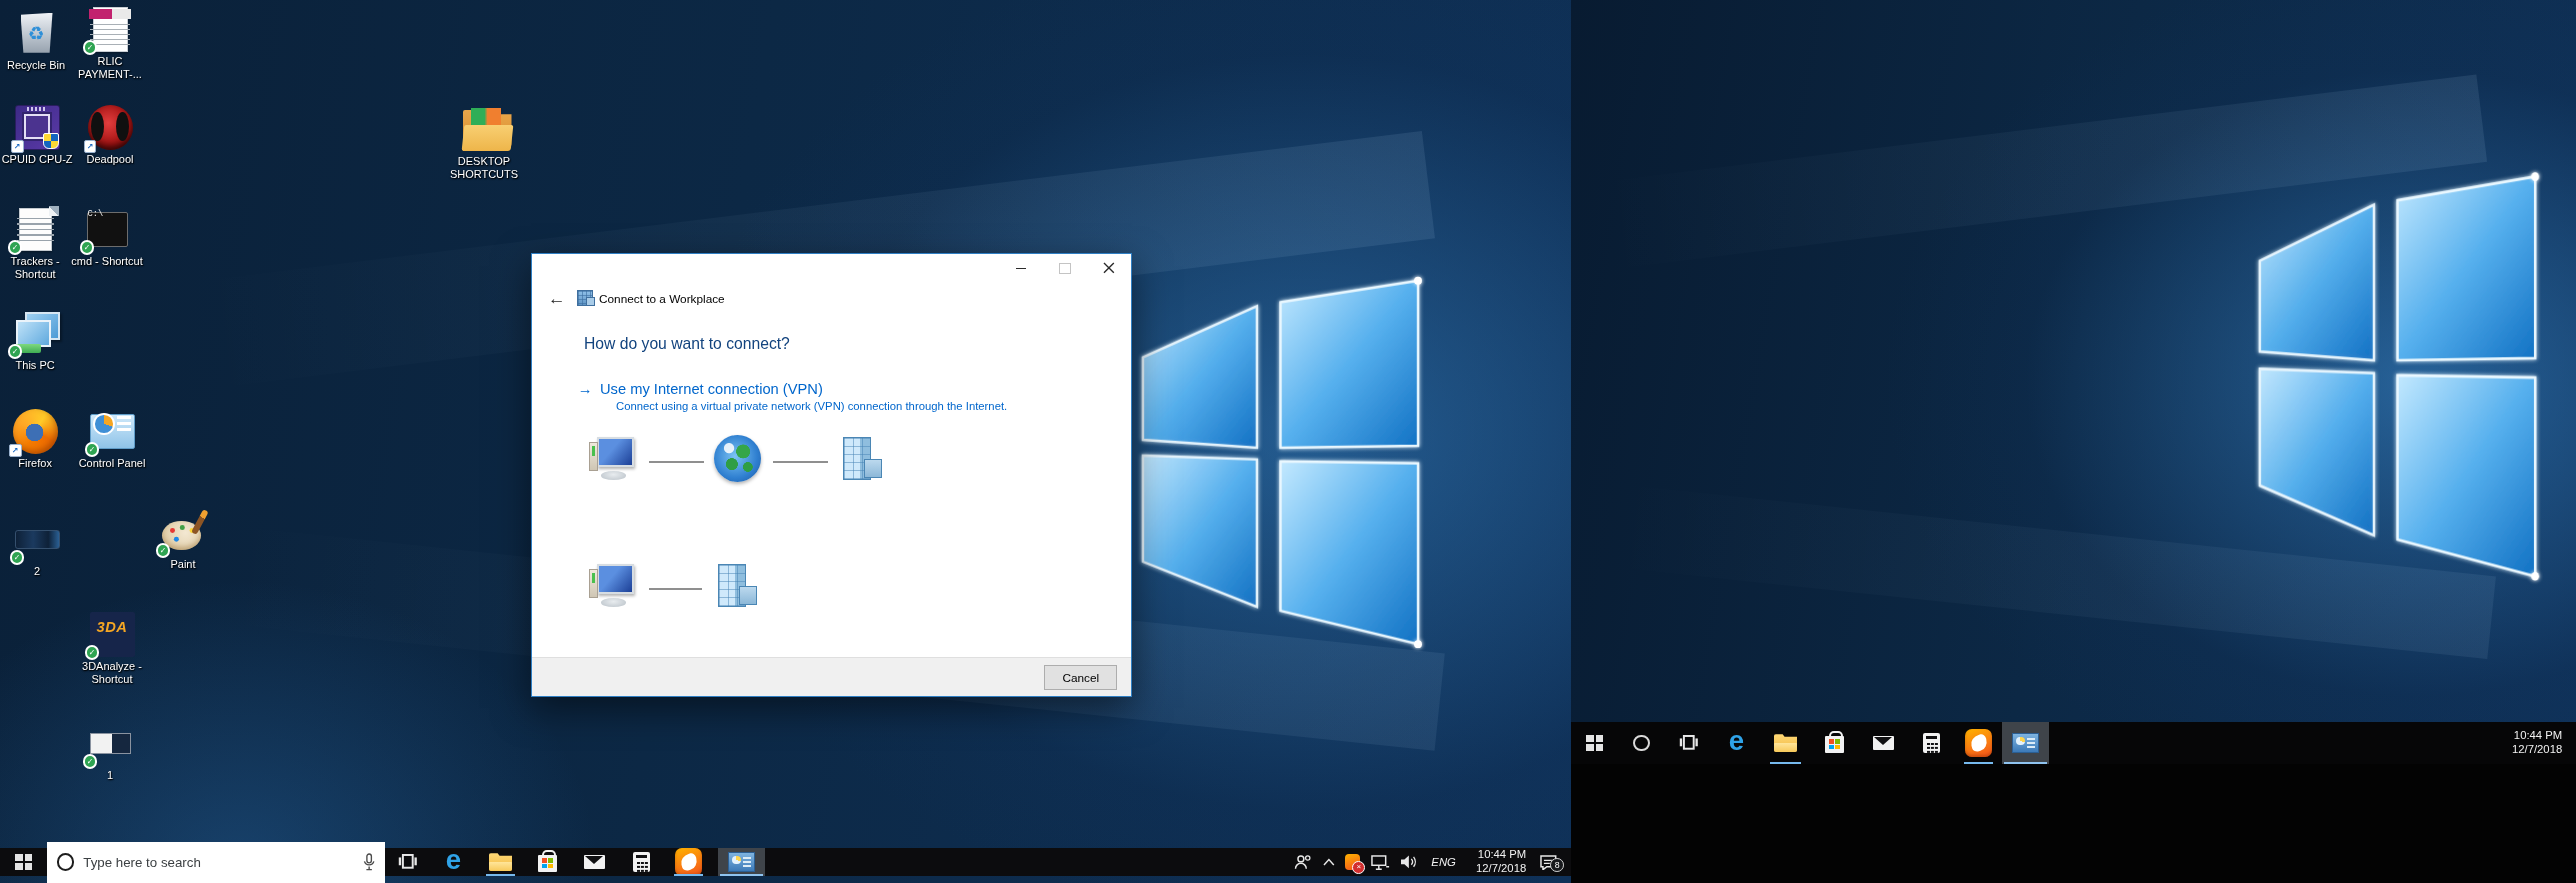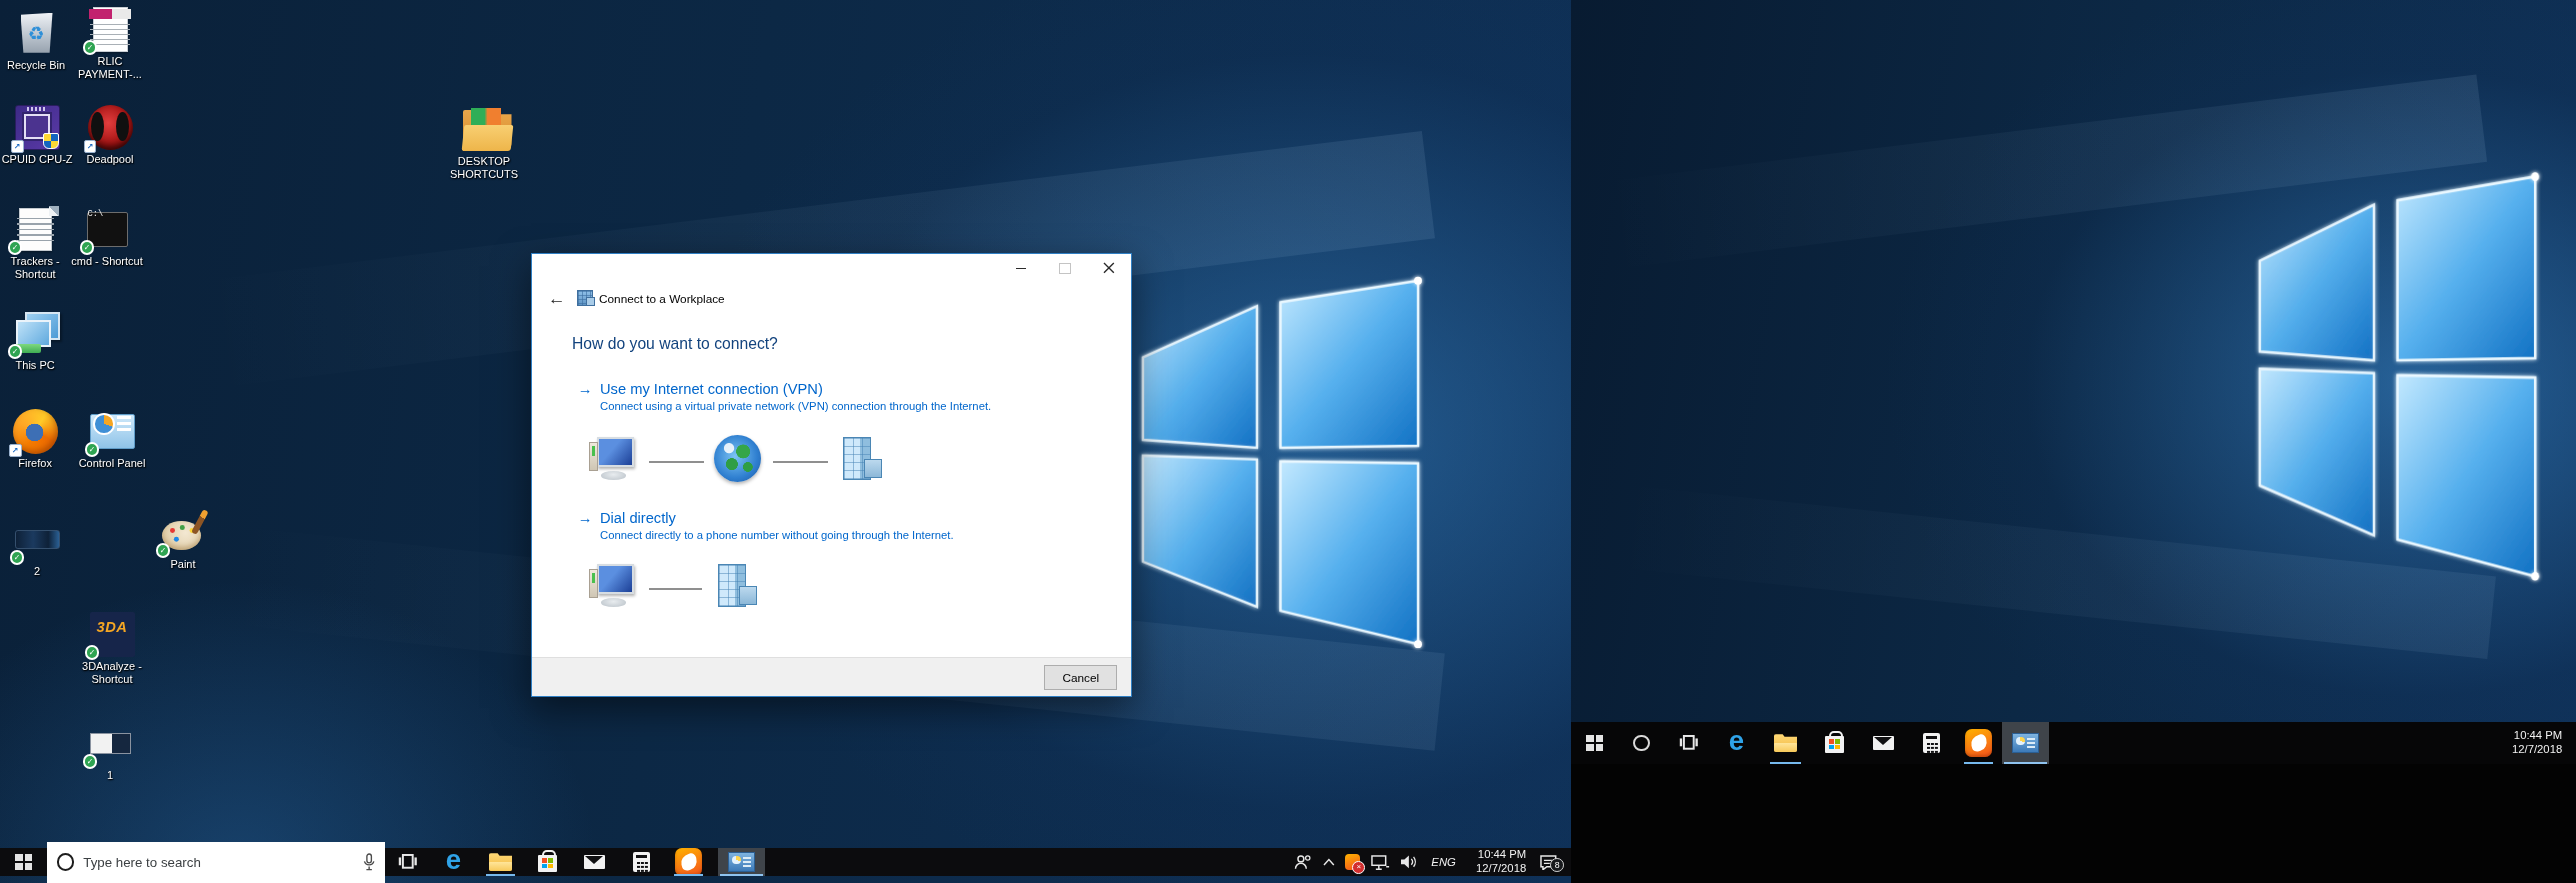--- a/index.html
+++ b/index.html
@@ -70,27 +70,27 @@
 #dlg{position:absolute;left:531px;top:253px;width:601px;height:444px;background:#fff;border:1px solid #2f7fc4;box-shadow:0 11.8px 35px rgba(0,0,0,.5);z-index:5;}
 .capbtns{position:absolute;top:0;right:0;display:flex;}
 .cap{width:44px;height:28.5px;display:flex;align-items:center;justify-content:center;}
 .cap-min::before{content:"";width:10.8px;height:1.5px;background:#2b2b2b;}
 .cap-max::before{content:"";width:9.8px;height:8.8px;border:1.3px solid #c4c4c4;}
 .backbtn{position:absolute;left:9.8px;top:33px;width:29.5px;height:23.6px;display:flex;align-items:center;justify-content:center;font-size:17.7px;color:#1f1f1f;}
 .backbtn::before{content:"\2190";}
 .hdrico{position:absolute;left:45px;top:36px;width:15.7px;height:15.7px;background:repeating-linear-gradient(180deg,rgba(60,110,160,.6) 0 1px,transparent 1px 3.9px),repeating-linear-gradient(90deg,rgba(60,110,160,.6) 0 1px,transparent 1px 3.9px),linear-gradient(180deg,#8fc0e8,#5e94c4);border:1px solid #3f6f9e;}
 .hdrico::after{content:"";position:absolute;right:-2.9px;bottom:-1px;width:6.9px;height:6.9px;background:#a9cce8;border:1px solid #3f6f9e;}
 .dlg-title{position:absolute;left:67px;top:38px;font-size:11.8px;color:#000;}
-.dlg-heading{position:absolute;left:40px;top:81px;font-size:15.7px;color:#12437e;}
+.dlg-heading{position:absolute;left:52px;top:81px;font-size:15.7px;color:#12437e;}
 .opt{position:absolute;left:36px;width:535px;cursor:pointer;}
 #opt1{top:127px;} #opt2{top:256px;}
 .opt-arrow{position:absolute;left:9.8px;top:0;font-size:14.7px;color:#0066cc;font-weight:bold;}
 .opt-arrow::before{content:"\2192";}
 .opt-title{margin-left:32px;font-size:14.7px;color:#0066cc;}
-.opt-desc{margin-left:32px;margin-top:2.9px;font-size:11.3px;color:#0066cc;}
+.opt-desc{margin-left:48px;margin-top:2.9px;font-size:11.3px;color:#0066cc;}
 .artrow{position:absolute;height:55px;}
 #row1{left:56px;top:179px;width:304px;}
 #row2{left:56px;top:306px;width:236px;}
 .conn{position:absolute;top:27.5px;height:2px;background:#8f8f8f;}
 .pcart{position:absolute;width:45px;height:49px;top:2px;}
 .pcart::before{content:"";position:absolute;left:8.8px;top:2px;width:33px;height:25.5px;border:2.9px solid #d7dde2;background:linear-gradient(130deg,#5b8fe0 0 40%,#1c3f96);box-shadow:1px 2px 2.9px rgba(0,0,0,.3);}
 .pcart::after{content:"";position:absolute;left:12.8px;bottom:3.9px;width:25.5px;height:8.8px;background:radial-gradient(ellipse at 50% 40%,#e8ecef,#b9c1c8);border-radius:50%;}
 .pcart .tw{position:absolute;left:1px;top:6.9px;width:8.8px;height:29.5px;background:linear-gradient(180deg,#efe9dc,#cfc6b4);border:1px solid #a9a092;z-index:2;}
 .pcart .tw::after{content:"";position:absolute;left:2px;top:2.9px;width:2.9px;height:9.8px;background:#49c04e;}
 .globeart{position:absolute;top:2px;width:47px;height:47px;border-radius:50%;background:
@@ -328,25 +328,20 @@
       <div class="artrow" id="row1">
         <div class="pcart" style="left:0;">
             <span class="tw"></span>
           </div>
         <div class="conn" style="left:61px;width:55px;"></div>
         <div class="globeart" style="left:126px;"></div>
         <div class="conn" style="left:185px;width:55px;"></div>
         <div class="bldart" style="left:251px;"></div>
       </div>
 
-      <div class="opt" id="opt2">
-        <span class="opt-arrow"></span>
-        <div class="opt-title">Dial directly</div>
-        <div class="opt-desc">Connect directly to a phone number without going through the Internet.</div>
-      </div>
       <div class="artrow" id="row2">
         <div class="pcart" style="left:0;">
             <span class="tw"></span>
           </div>
         <div class="conn" style="left:61px;width:53px;"></div>
         <div class="bldart" style="left:126px;"></div>
       </div>
 
       <div class="footer">
         <div id="btn-cancel">Cancel</div>

